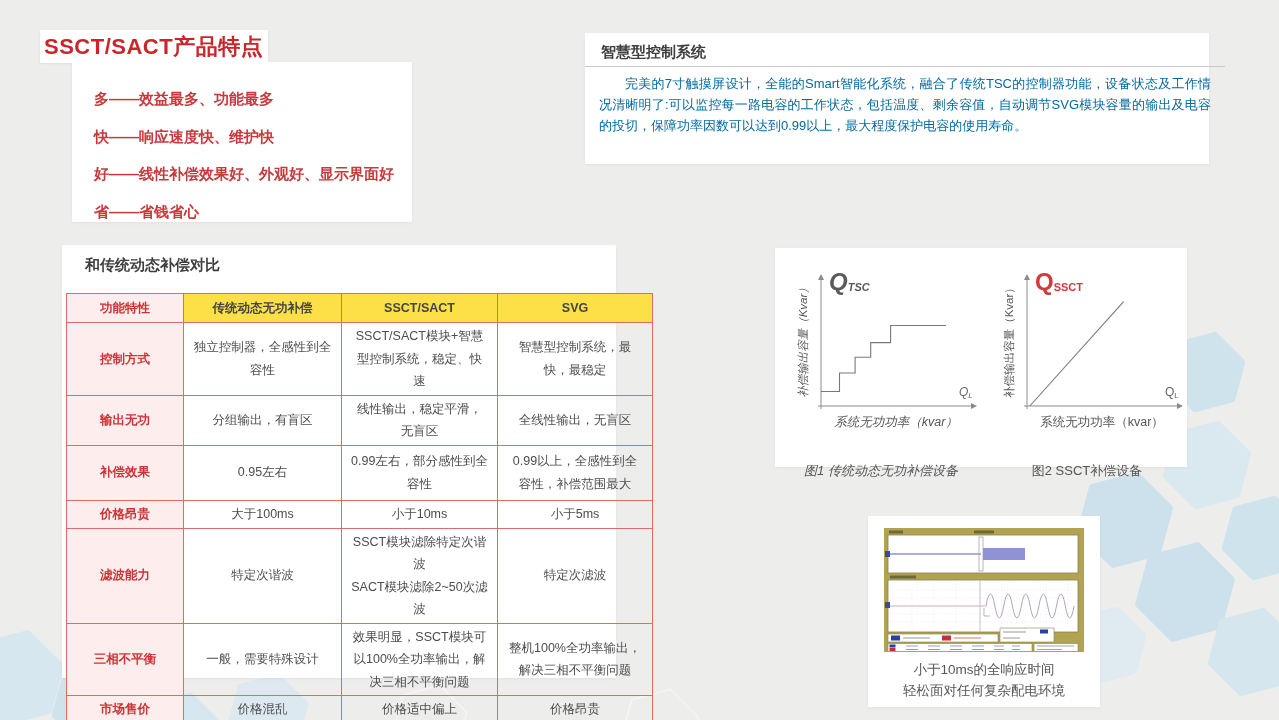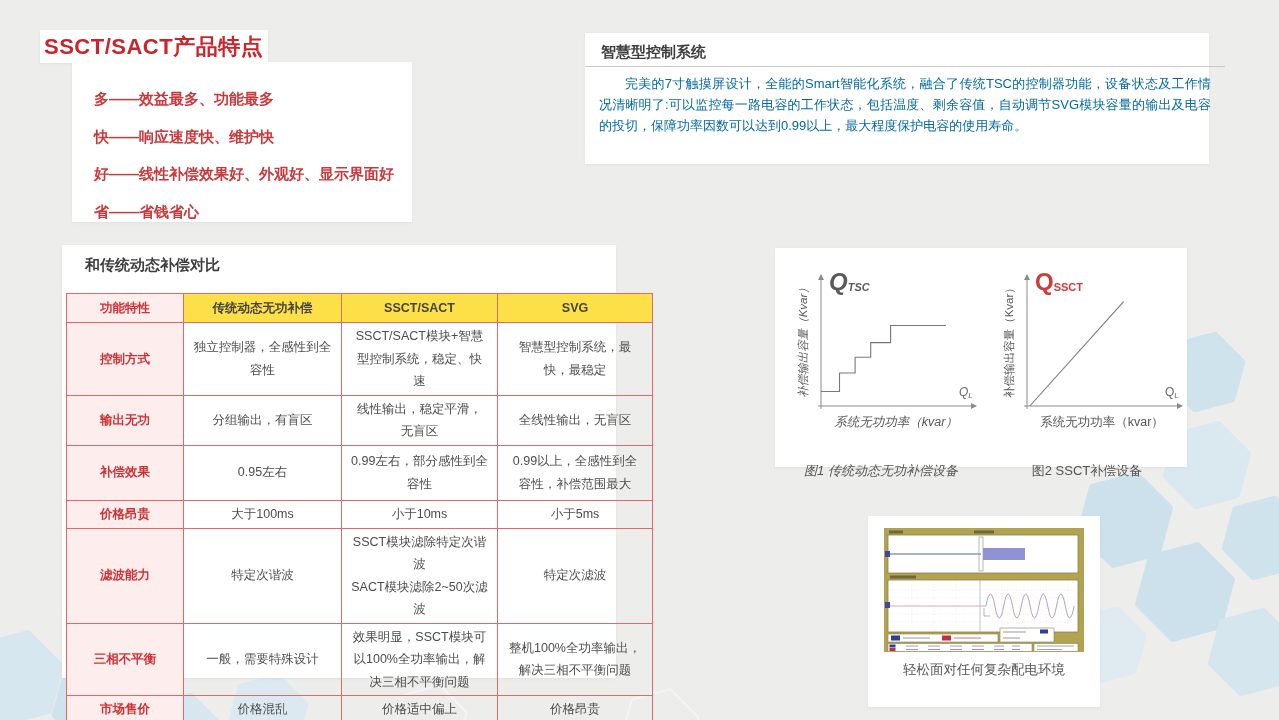--- a/index.html
+++ b/index.html
@@ -262,15 +262,16 @@
       <line x1="66" y1="121.5" x2="78" y2="121.5"></line>
         <line x1="88" y1="121.5" x2="100" y2="121.5"></line>
       <line x1="110" y1="121.5" x2="120" y2="121.5"></line>
         <line x1="128" y1="121.5" x2="136" y2="121.5"></line>
     </g>
     <rect x="150" y="115.5" width="44" height="8" fill="#ffffff" stroke="#8a8052" stroke-width="0.6"></rect>
     <line x1="153" y1="118" x2="190" y2="118" stroke="#999999" stroke-width="0.9"></line>
     <line x1="153" y1="121.5" x2="178" y2="121.5" stroke="#999999" stroke-width="0.9"></line>
   </svg>
   <div id="scope-captions">
+    <div class="scope-cap">小于10ms的全响应时间</div>
     <div class="scope-cap">轻松面对任何复杂配电环境</div>
   </div>
 </div>
 
 </body></html>

